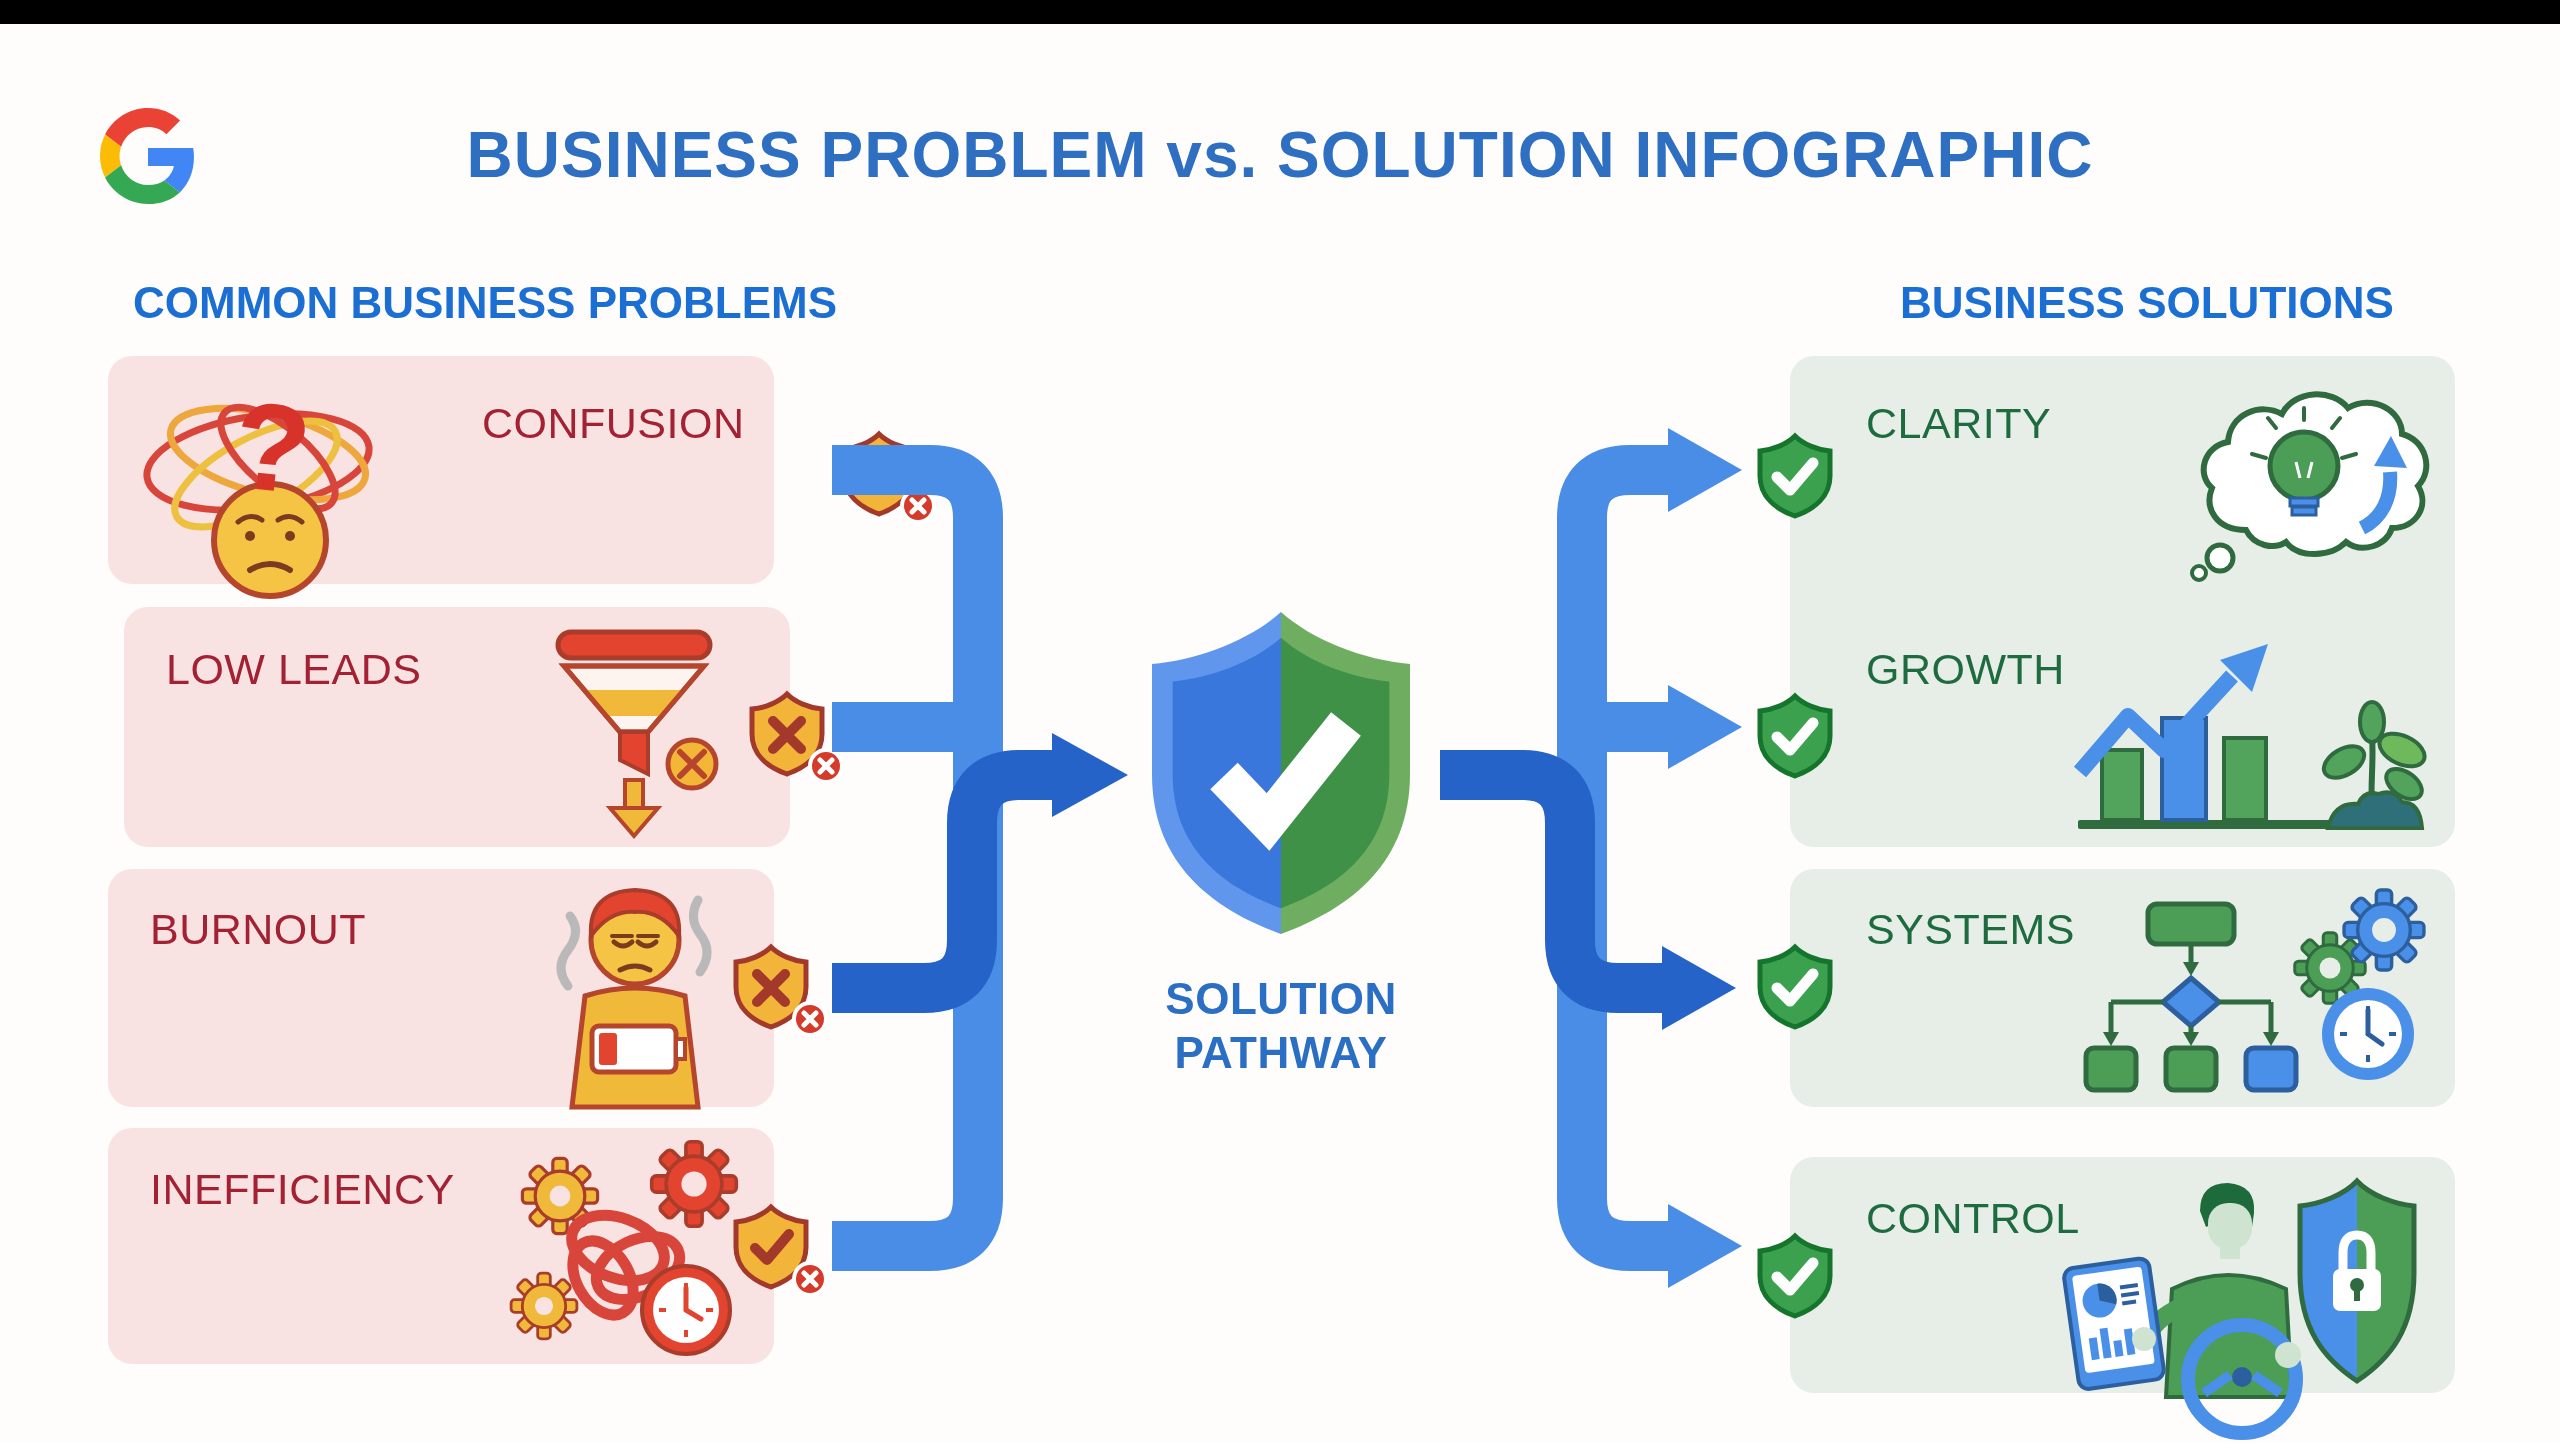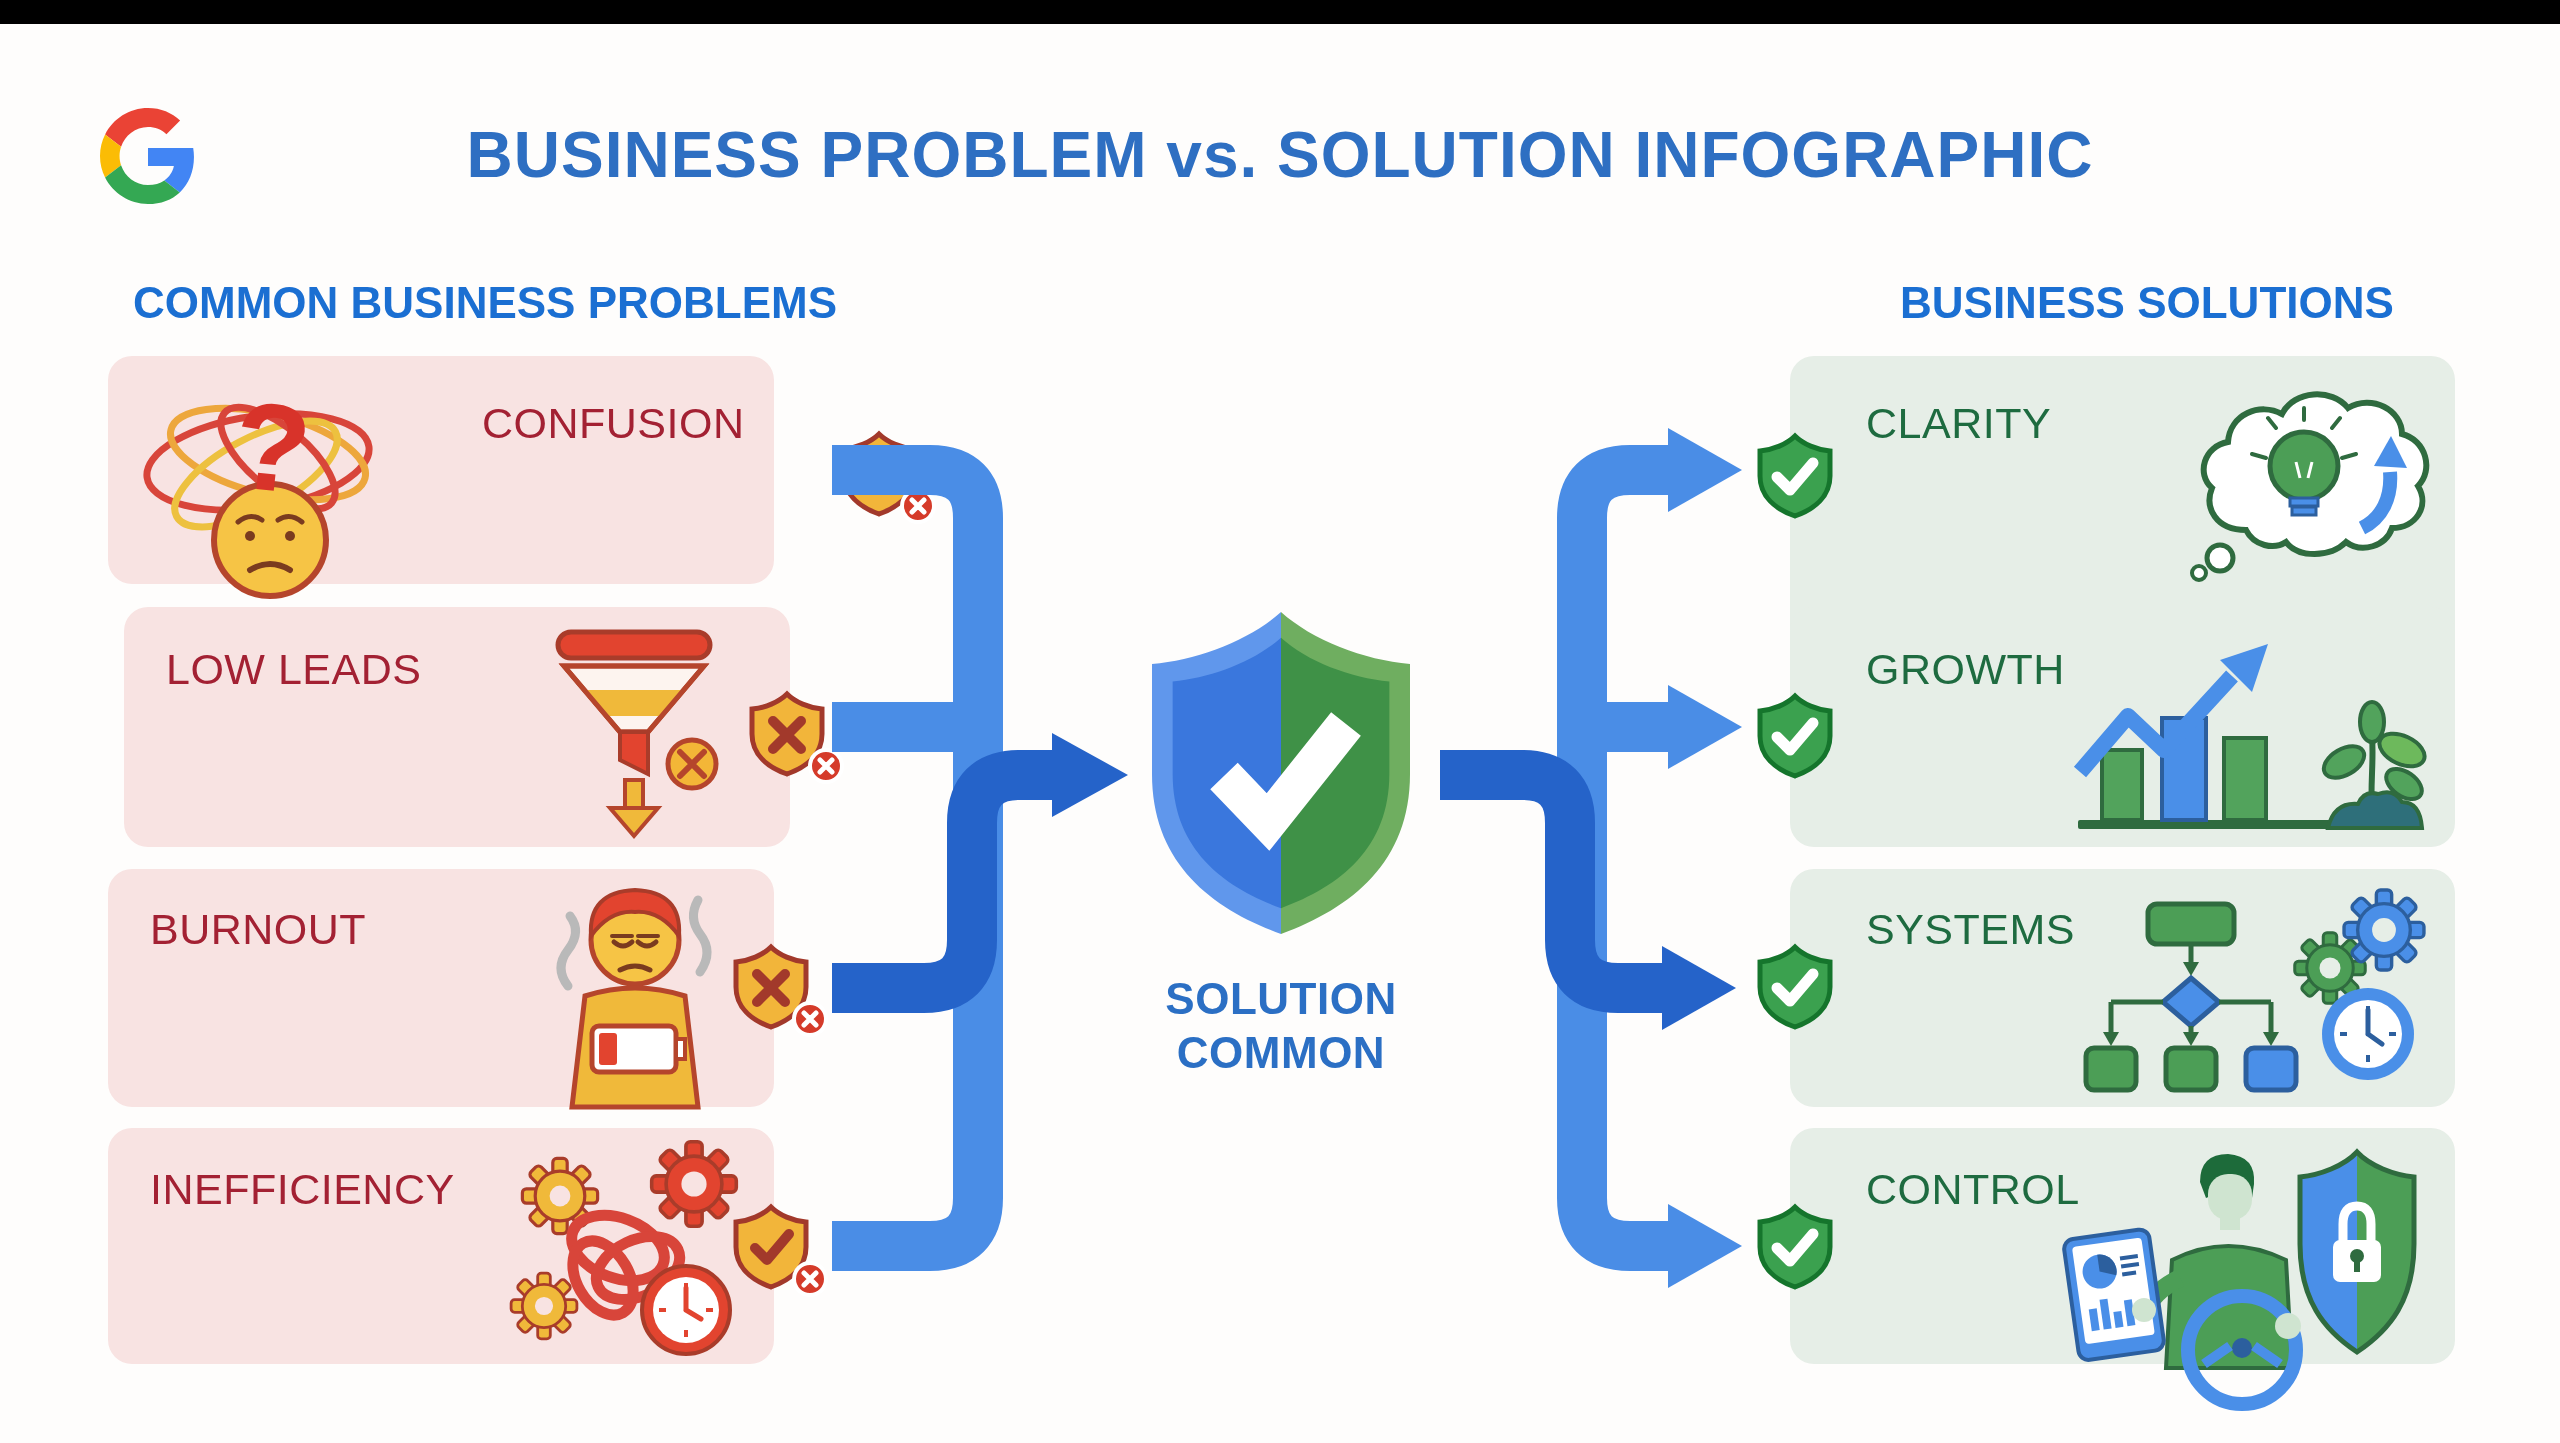--- a/index.html
+++ b/index.html
@@ -231,21 +231,21 @@
       <circle cx="296" cy="136" r="46" fill="#4a8fe8"></circle>
       <circle cx="296" cy="136" r="34" fill="#ffffff"></circle>
       <path d="M 296 108 V 115 M 296 157 V 164 M 268 136 H 275 M 317 136 H 324" stroke="#2c5f9e" stroke-width="4"></path>
       <path d="M 296 136 V 112 M 296 136 L 310 146" stroke="#2c5f9e" stroke-width="5" stroke-linecap="round"></path>
     </svg>
     <svg class="badge" style="left:-38px;top:74px;" width="86" height="88" viewBox="0 0 86 88">
         <use href="#badge-shield-green"></use>
       </svg>
   </div>
 
-  <div class="card solution" style="top:1128px;height:236px;">
+  <div class="card solution" style="top:1157px;height:236px;">
     <div class="card-label" style="left:76px;top:37px;">CONTROL</div>
     <svg class="icon" style="left:262px;top:20px;" width="370" height="220" viewBox="0 0 370 220">
       <path d="M 148 34 Q 148 6 176 6 Q 204 8 202 36 L 200 50 Q 176 40 154 50 Z" fill="#1d6b3a"></path>
       <rect x="156" y="26" width="44" height="46" rx="20" fill="#cfe4d0"></rect>
       <rect x="168" y="66" width="20" height="16" fill="#cfe4d0"></rect>
       <path d="M 120 112 Q 176 84 234 112 L 240 220 L 114 220 Z" fill="#4c9e56" stroke="#2f6b3f" stroke-width="4"></path>
       <path d="M 128 130 Q 104 142 96 158" stroke="#4c9e56" stroke-width="18" fill="none"></path>
       <g transform="rotate(-8 60 140)">
         <rect x="18" y="86" width="86" height="122" rx="10" fill="#4a8fe8" stroke="#2c5f9e" stroke-width="4"></rect>
         <rect x="26" y="94" width="70" height="98" rx="4" fill="#ffffff"></rect>
@@ -310,16 +310,16 @@
     <path d="M 143 8 C 112 36 60 56 14 60 L 14 170 C 14 258 72 304 143 330 C 214 304 272 258 272 170 L 272 60 C 226 56 174 36 143 8 Z" fill="#6fae60" clip-path="url(#half-r)"></path>
     <g transform="translate(143 169) scale(0.84) translate(-143 -169)">
       <path d="M 143 8 C 112 36 60 56 14 60 L 14 170 C 14 258 72 304 143 330 C 214 304 272 258 272 170 L 272 60 C 226 56 174 36 143 8 Z" fill="#3a77dd" clip-path="url(#half-l)"></path>
       <path d="M 143 8 C 112 36 60 56 14 60 L 14 170 C 14 258 72 304 143 330 C 214 304 272 258 272 170 L 272 60 C 226 56 174 36 143 8 Z" fill="#3f9147" clip-path="url(#half-r)"></path>
     </g>
     <path d="M 86 172 L 130 218 L 208 120" stroke="#ffffff" stroke-width="38" fill="none" stroke-linejoin="miter"></path>
   </svg>
 
   <div class="center-label">
     <span style="display:block">SOLUTION</span>
-    <span style="display:block">COMMON</span>
+    <span style="display:block">PATHWAY</span>
   </div>
 
 </div>
 
 </body></html>

